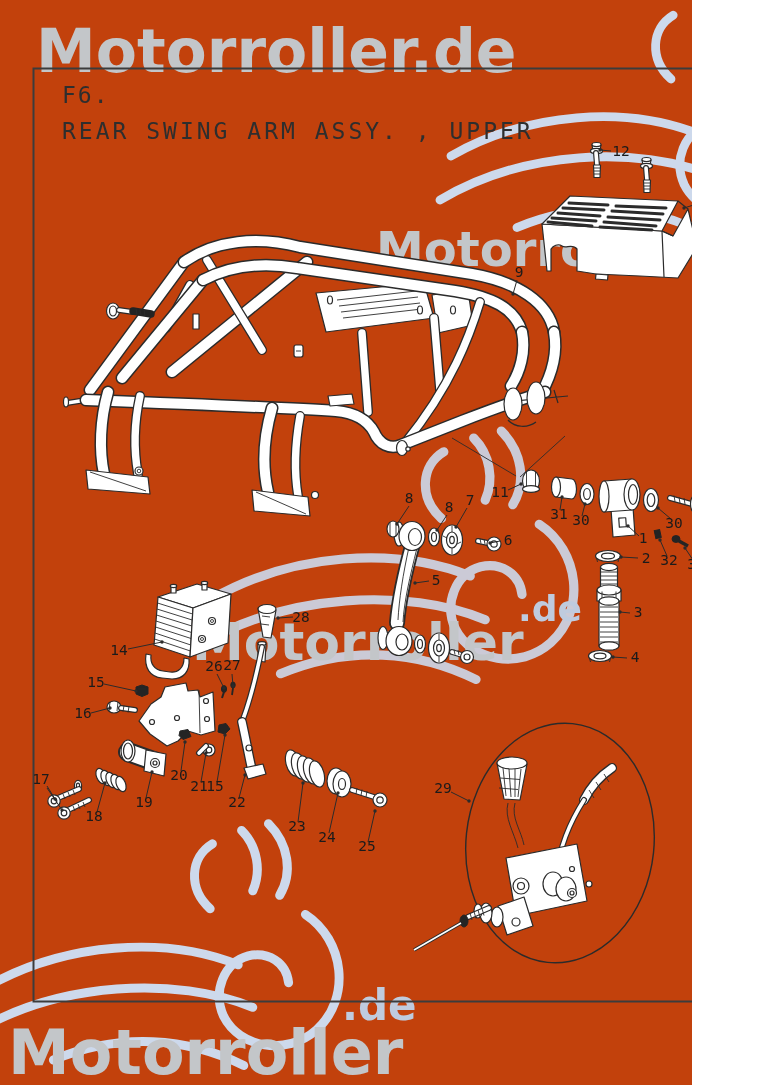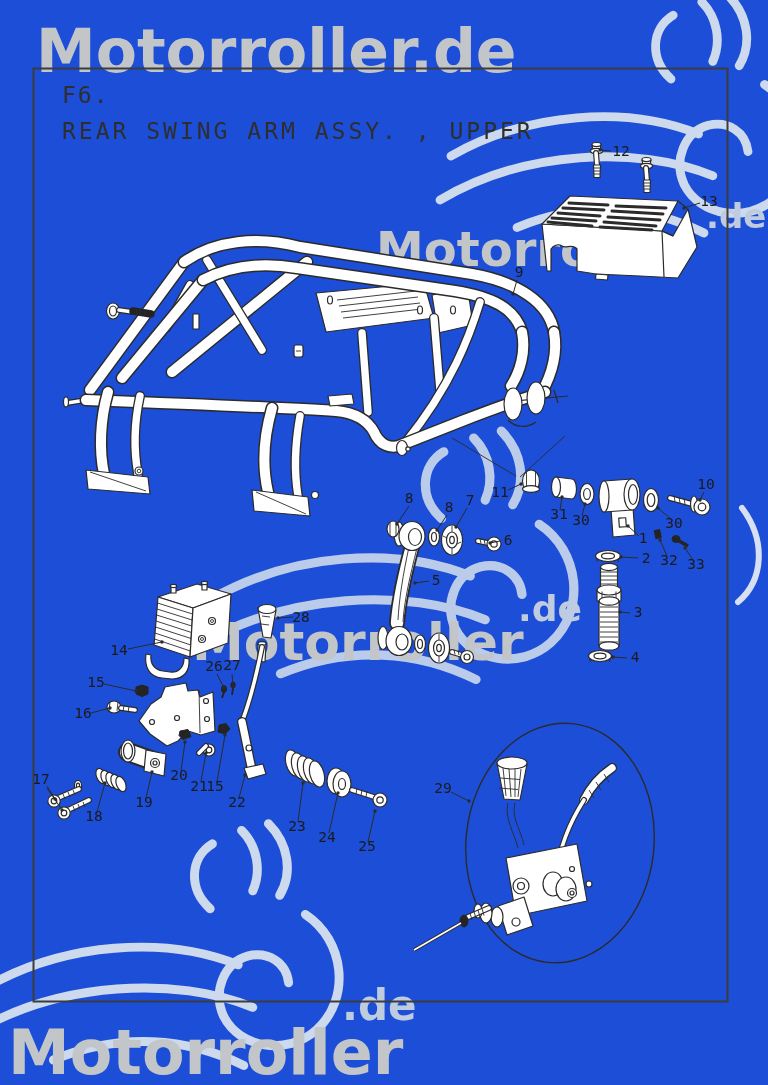--- a/index.html
+++ b/index.html
@@ -1,16 +1,16 @@
 <!DOCTYPE html>
 <html><head>
 <meta charset="utf-8">
 <style>
   html,body{margin:0;padding:0;background:#fff;}
-  .page{position:relative;width:768px;height:1085px;background:#1d4ed8;overflow:hidden;font-family:"DejaVu Sans",sans-serif;}
+  .page{position:relative;width:692px;height:1085px;background:#c2410c;overflow:hidden;font-family:"DejaVu Sans",sans-serif;}
   svg{position:absolute;left:0;top:0;}
   .art{fill:none;stroke:#cdd9ec;stroke-width:8;stroke-linecap:round;stroke-linejoin:round;}
   .art2{fill:none;stroke:#d6e0f0;stroke-width:6;stroke-linecap:round;}
   .wm{font-family:"DejaVu Sans",sans-serif;font-weight:bold;fill:#c3c6c9;}
   .wmde{font-family:"DejaVu Sans",sans-serif;font-weight:bold;fill:#bfcbde;}
   .cad{font-family:"DejaVu Sans Mono",monospace;fill:#2e2e2e;}
   .plbl{font:14.5px "DejaVu Sans Mono",monospace;fill:#1b1b1b;text-anchor:middle;}
   .ldr{stroke:#2b2b2b;stroke-width:1;}
   .dot{fill:#2b2b2b;}
   .ln{fill:none;stroke:#2b2b2b;stroke-width:1.2;stroke-linejoin:round;}

